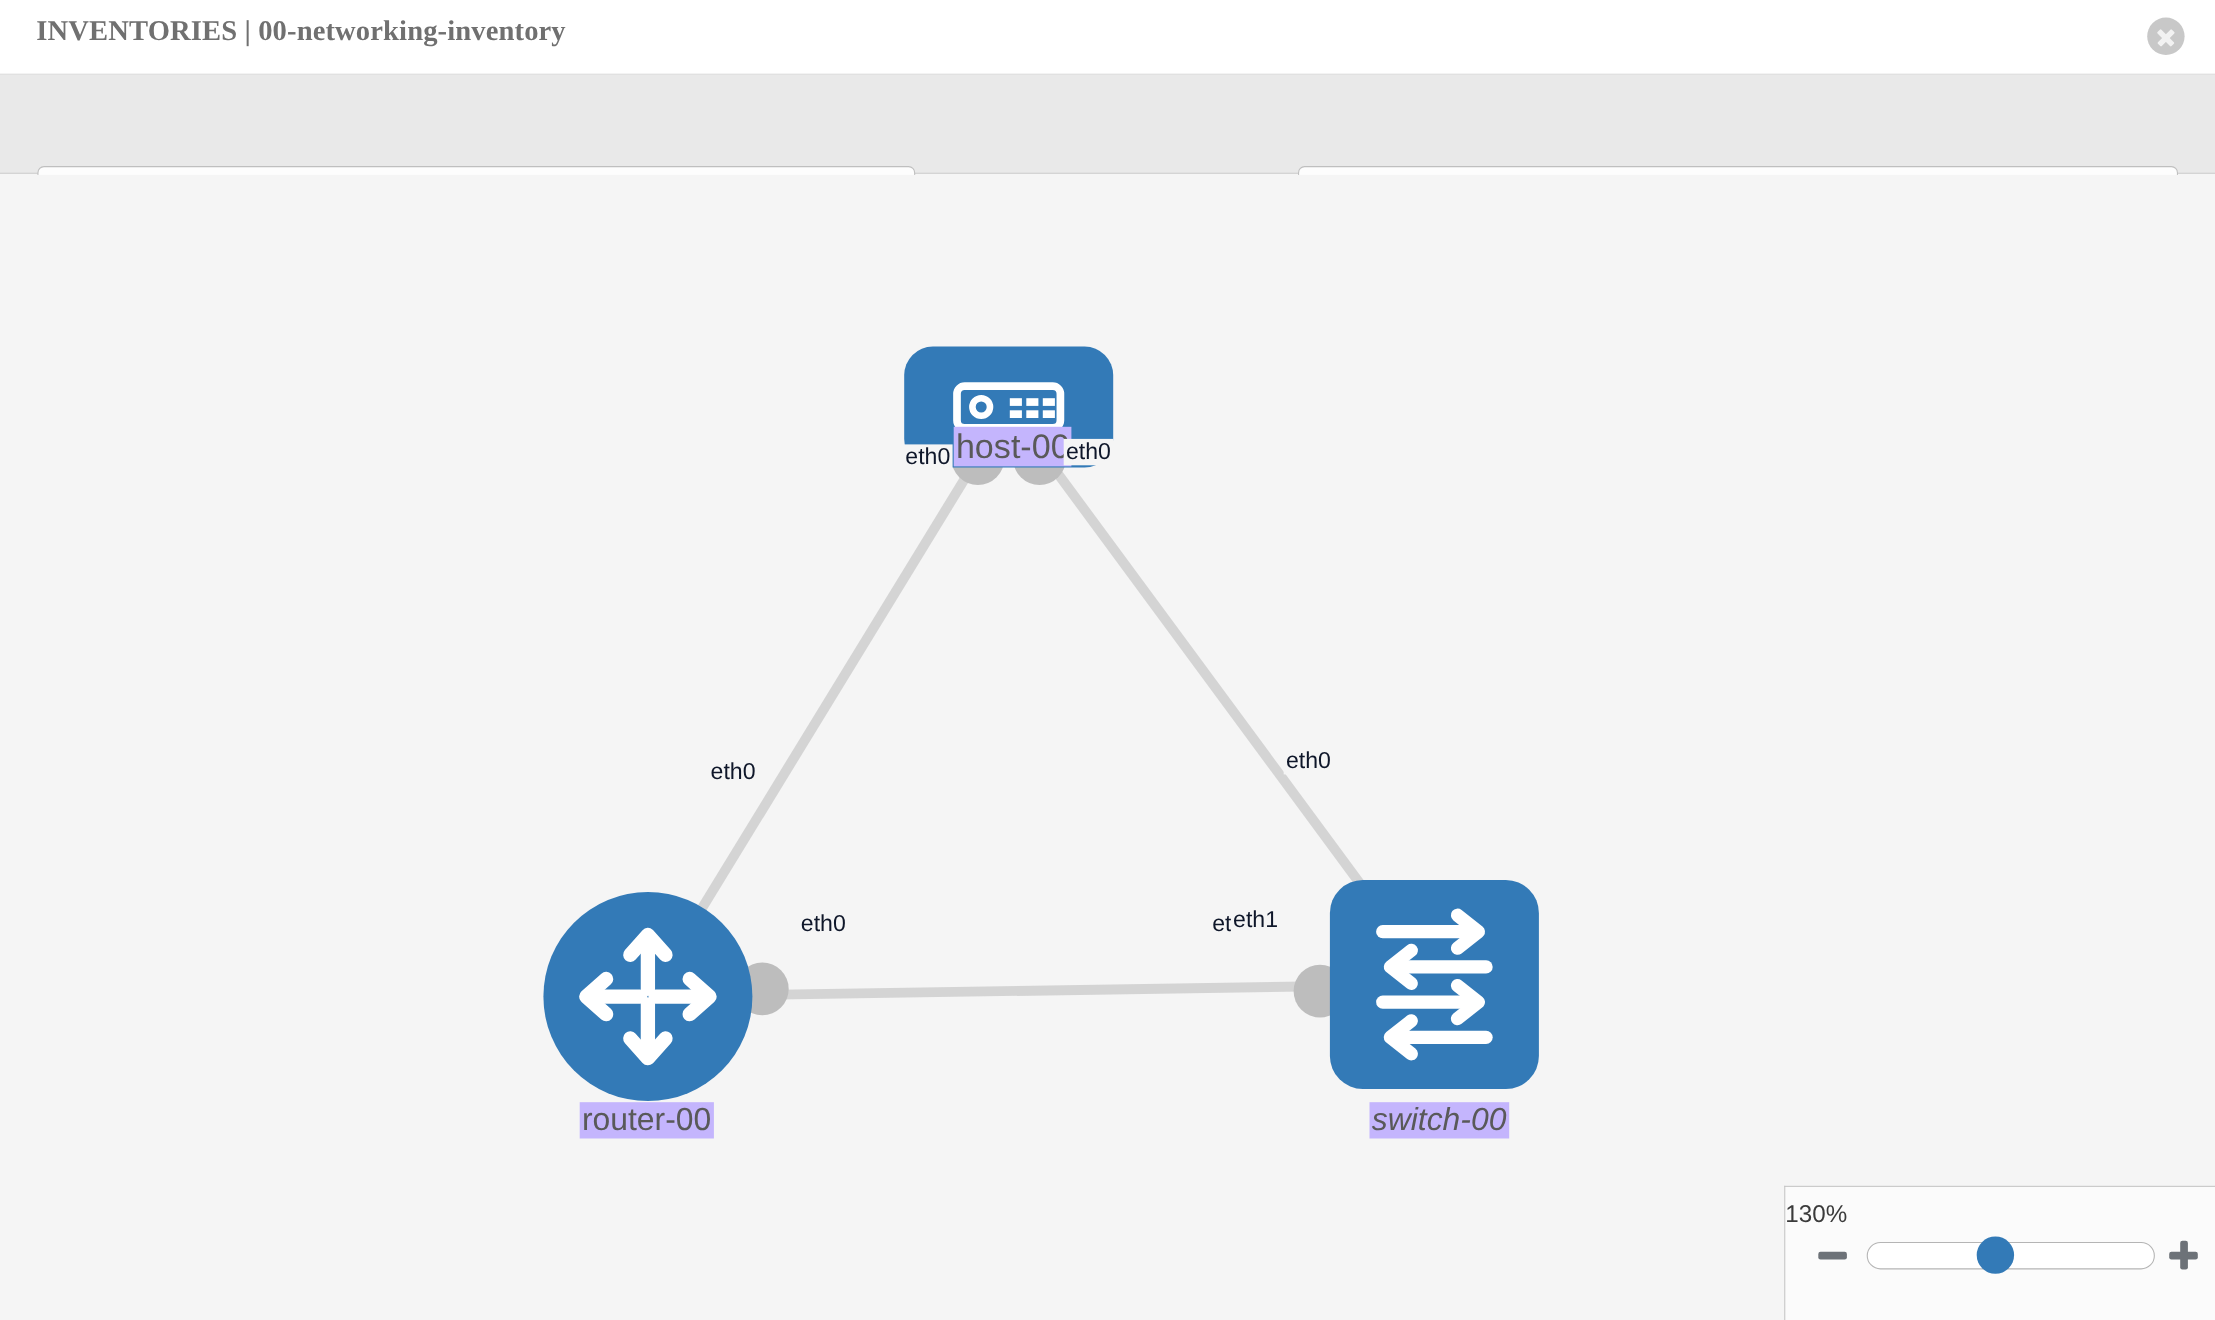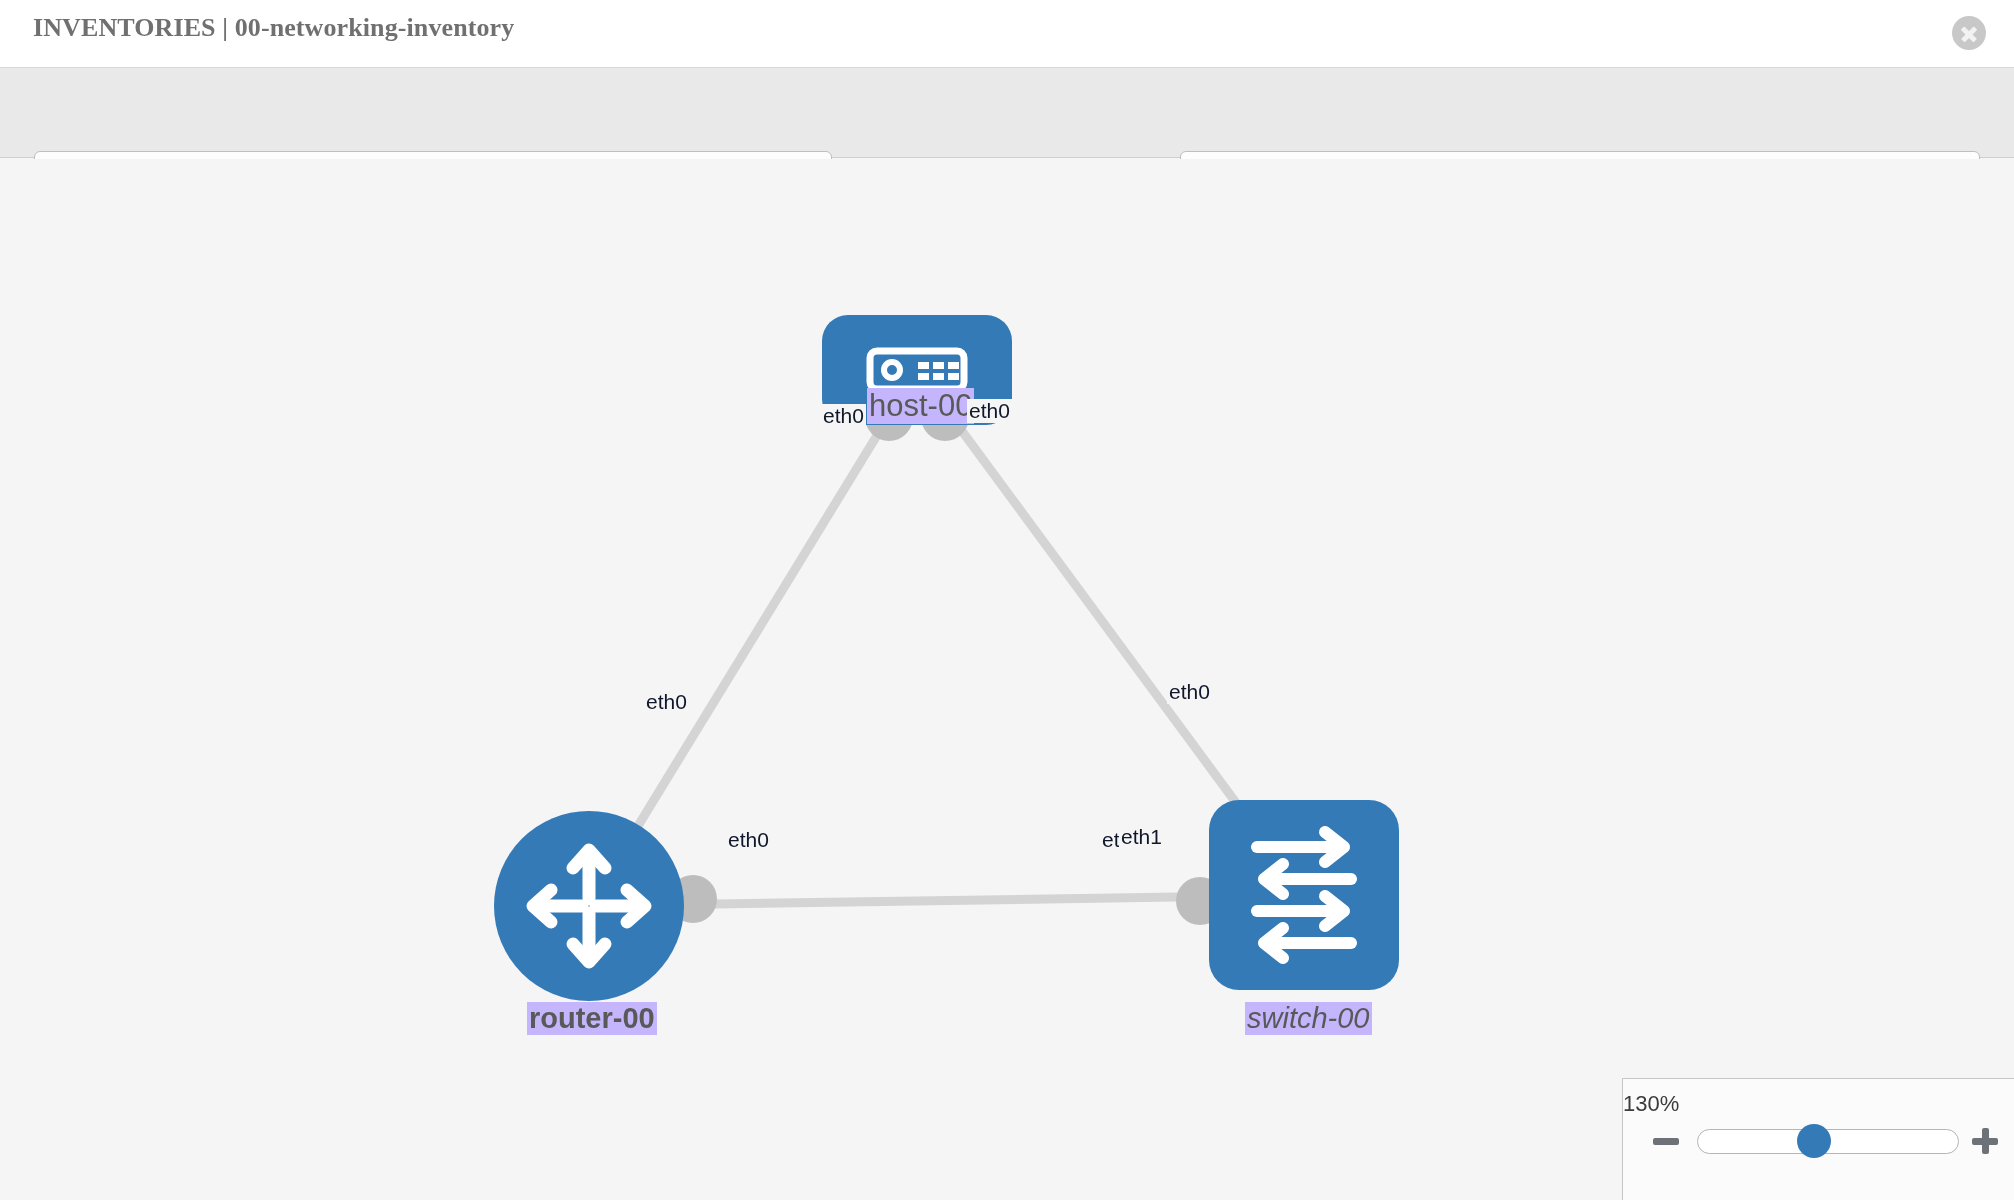--- a/index.html
+++ b/index.html
@@ -314,21 +314,21 @@
           <polyline points="79,57 95,39 111,57"></polyline>
           <line x1="95" y1="150" x2="95" y2="102"></line>
           <polyline points="79,133 95,151 111,133"></polyline>
           <line x1="40" y1="95" x2="88" y2="95"></line>
           <polyline points="57,79 39,95 57,111"></polyline>
           <line x1="150" y1="95" x2="102" y2="95"></line>
           <polyline points="133,79 151,95 133,111"></polyline>
         </g>
       </svg>
     </div>
-    <div class="node-label" style="left:527px; top:843px;font-weight:bold;">router-00</div>
+    <div class="node-label" style="left:527px; top:843px;">router-00</div>
 
     <div class="node-switch">
       <svg width="190" height="190" viewBox="0 0 190 190" aria-hidden="true">
         <g fill="none" stroke="#ffffff" stroke-width="12" stroke-linecap="round" stroke-linejoin="round">
           <line x1="48" y1="47" x2="132" y2="47"></line>
           <polyline points="116,32 135,47 116,62"></polyline>
           <line x1="142" y1="79" x2="58" y2="79"></line>
           <polyline points="74,64 55,79 74,94"></polyline>
           <line x1="48" y1="111" x2="132" y2="111"></line>
           <polyline points="116,96 135,111 116,126"></polyline>

